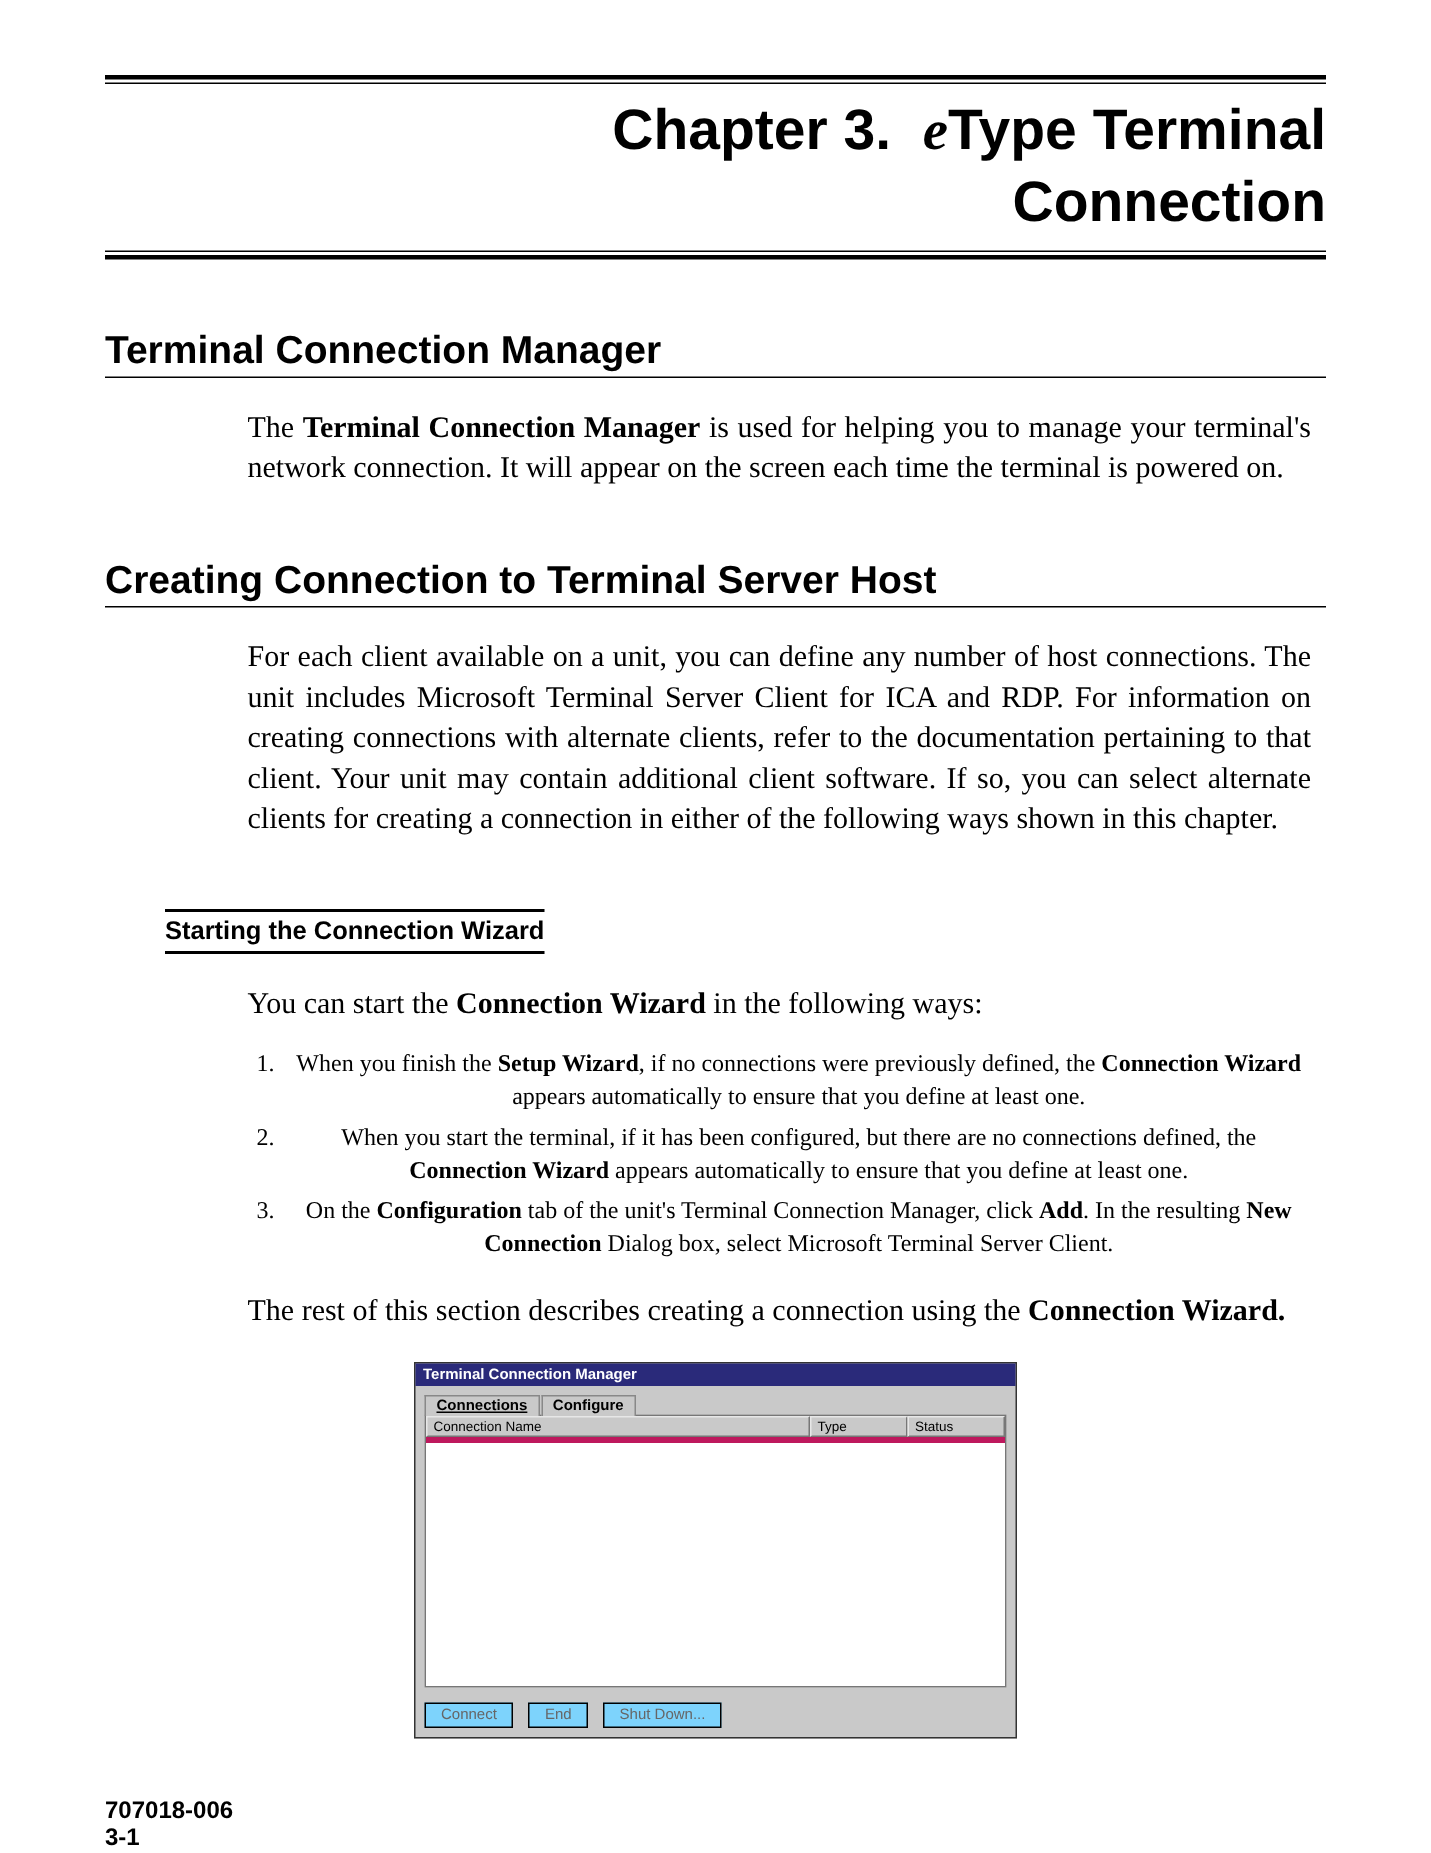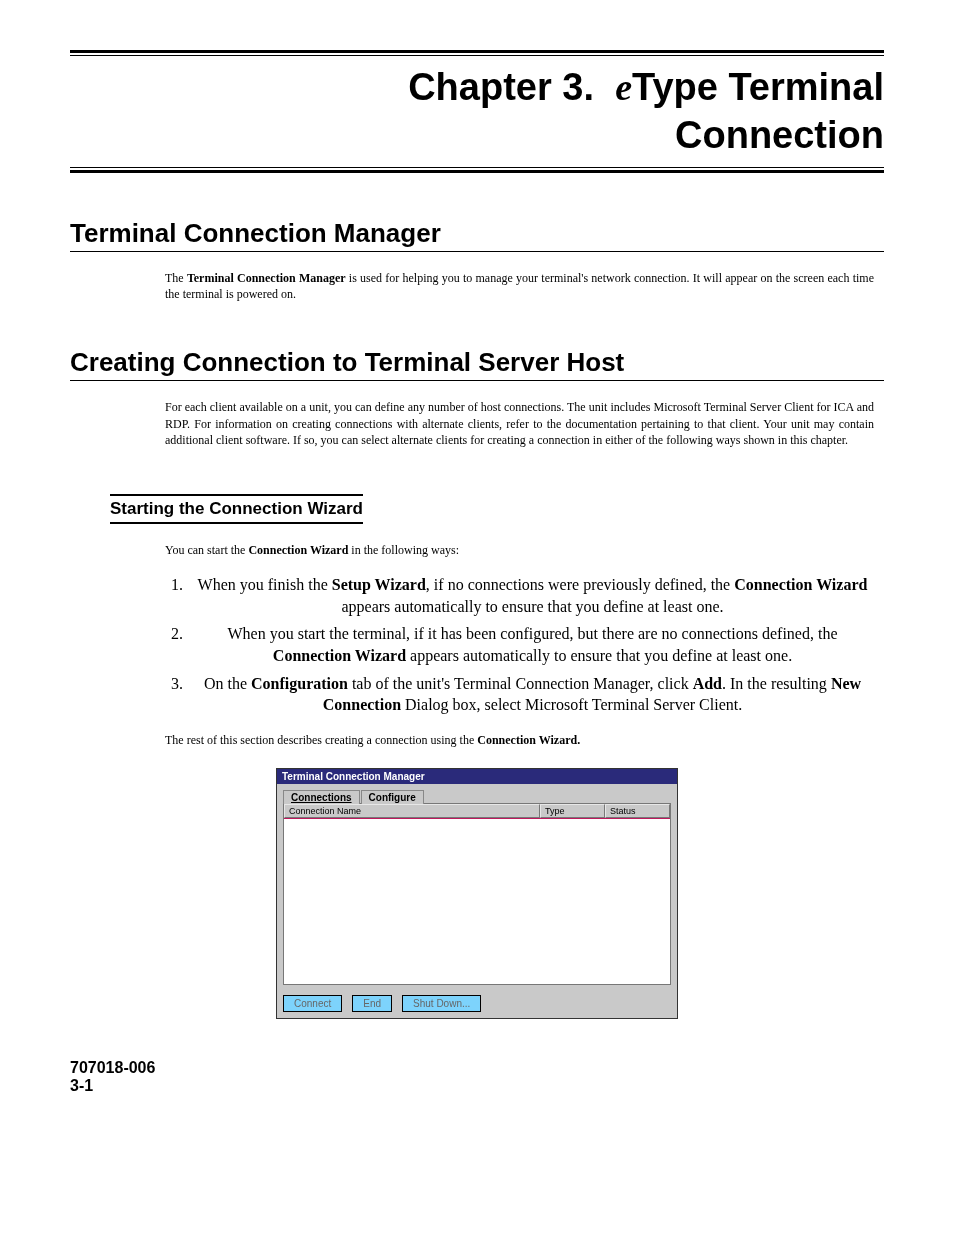--- a/index.html
+++ b/index.html
@@ -28,21 +28,21 @@
   .section-head {
     font-family: Arial, Helvetica, sans-serif;
     font-weight: bold;
     font-size: 26px;
     margin-top: 45px;
     margin-bottom: 2px;
   }
   .sec-rule { border-top: 1px solid #000; margin-bottom: 18px; }
 
   .body-text {
-    font-size: 12px;
+    font-size: 20px;
     line-height: 1.35;
     margin-left: 95px;
     margin-right: 10px;
     text-align: justify;
     margin-bottom: 16px;
   }
 
   .subsection-head {
     font-family: Arial, Helvetica, sans-serif;
     font-weight: bold;
@@ -94,21 +94,21 @@
   .tab.active { background: #c9c9c9; z-index: 2; }
   .list-box {
     background: #fff;
     border: 1px solid #777;
     height: 180px;
     margin-top: -1px;
   }
   .list-head {
     display: flex;
     background: #c9c9c9;
-    border-bottom: 1px solid #be185d;
+    border-bottom: 4px solid #be185d;
     font-size: 9px;
   }
   .list-head > div { border: 1px solid #e7e7e7; border-right-color:#777; border-bottom-color:#777; padding: 1px 4px; }
   .col-name { flex: 1 1 auto; }
   .col-type { width: 55px; }
   .col-status { width: 55px; }
   .btn-row { display: flex; gap: 10px; margin-top: 10px; }
   .btn {
     border: 1px solid #000;
     background: #7dd3fc;

